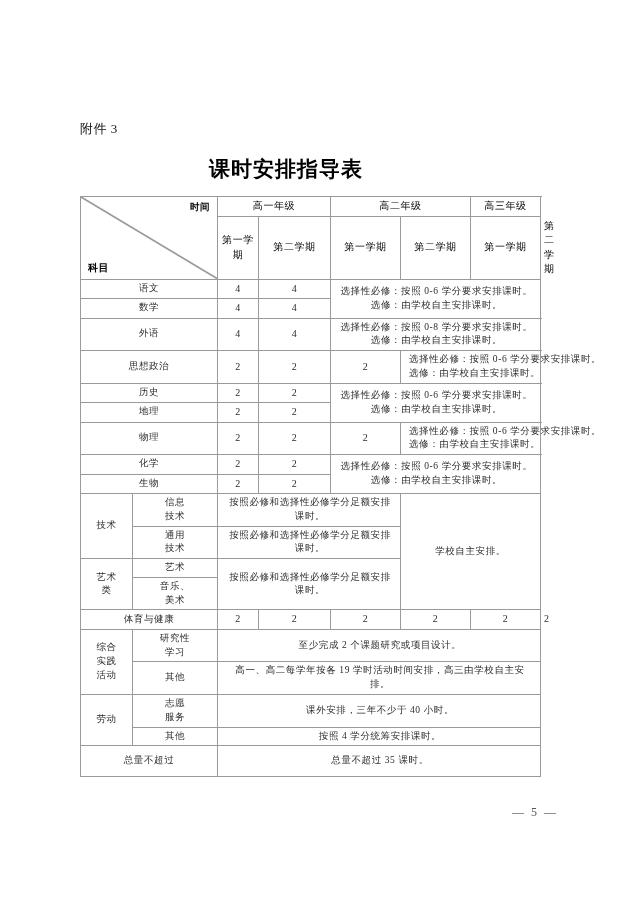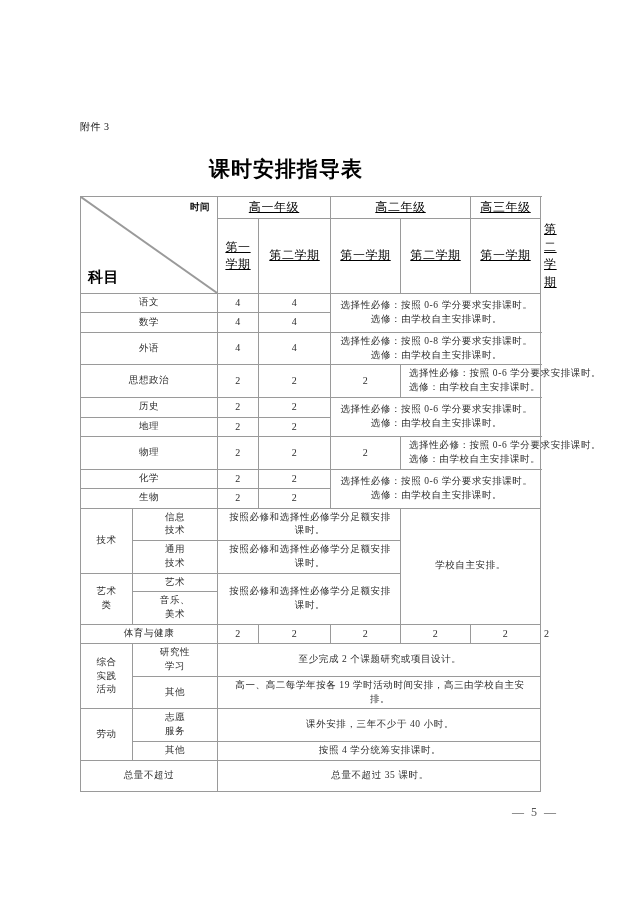--- a/index.html
+++ b/index.html
@@ -8,21 +8,21 @@
     background:#ffffff;
     font-family:"Liberation Serif","DejaVu Serif",serif;
     color:#1a1a1a;
     overflow:hidden;
     position:relative;
   }
   .page{position:absolute;left:0;top:0;width:640px;height:905px;}
 
   .attach{
     position:absolute;left:80px;top:120px;
-    font-size:10px;letter-spacing:.5px;color:#111;
+    font-size:13px;letter-spacing:.5px;color:#111;
   }
 
   .doc-title{
     position:absolute;left:0;top:155px;width:572px;
     text-align:center;
     font-family:"DejaVu Sans","Liberation Sans",sans-serif;
     font-weight:700;
     font-size:21px;letter-spacing:1px;color:#000;
   }
 
@@ -40,43 +40,42 @@
     text-align:center;
     vertical-align:middle;
     font-weight:normal;
     line-height:1.45;
     letter-spacing:.6px;
   }
   
   .hd{
     font-family:"DejaVu Sans","Liberation Sans",sans-serif;
     font-weight:700;
-    font-size:12px;
+    font-size:10px;
     color:#000;
     letter-spacing:.5px;
-    text-decoration:underline;
   }
   .corner{
     position:relative;
     height:45px;
     padding:12px !important;
     overflow:hidden;
   }
   .corner .diag{
     position:absolute;left:0;top:0;width:100%;height:100%;
   }
   .corner .t-time{
     position:absolute;right:7px;top:3px;
     font-family:"DejaVu Sans","Liberation Sans",sans-serif;
     font-weight:700;font-size:9.5px;color:#000;letter-spacing:.5px;
   }
   .corner .t-subj{
     position:absolute;left:7px;bottom:3px;
-    font-family:Liberation Mono, monospace;
-    font-weight:700;font-size:15px;color:#000;letter-spacing:.5px;
+    font-family:Liberation Sans, sans-serif;
+    font-weight:700;font-size:10px;color:#000;letter-spacing:.5px;
   }
 
   .num{font-family:"Liberation Serif","DejaVu Serif",serif;font-size:10px;}
   .note{
     text-align:left;
     padding-left:8px !important;
     padding-right:6px !important;
     letter-spacing:.5px;
     line-height:1.6;
     margin-top:15px;

